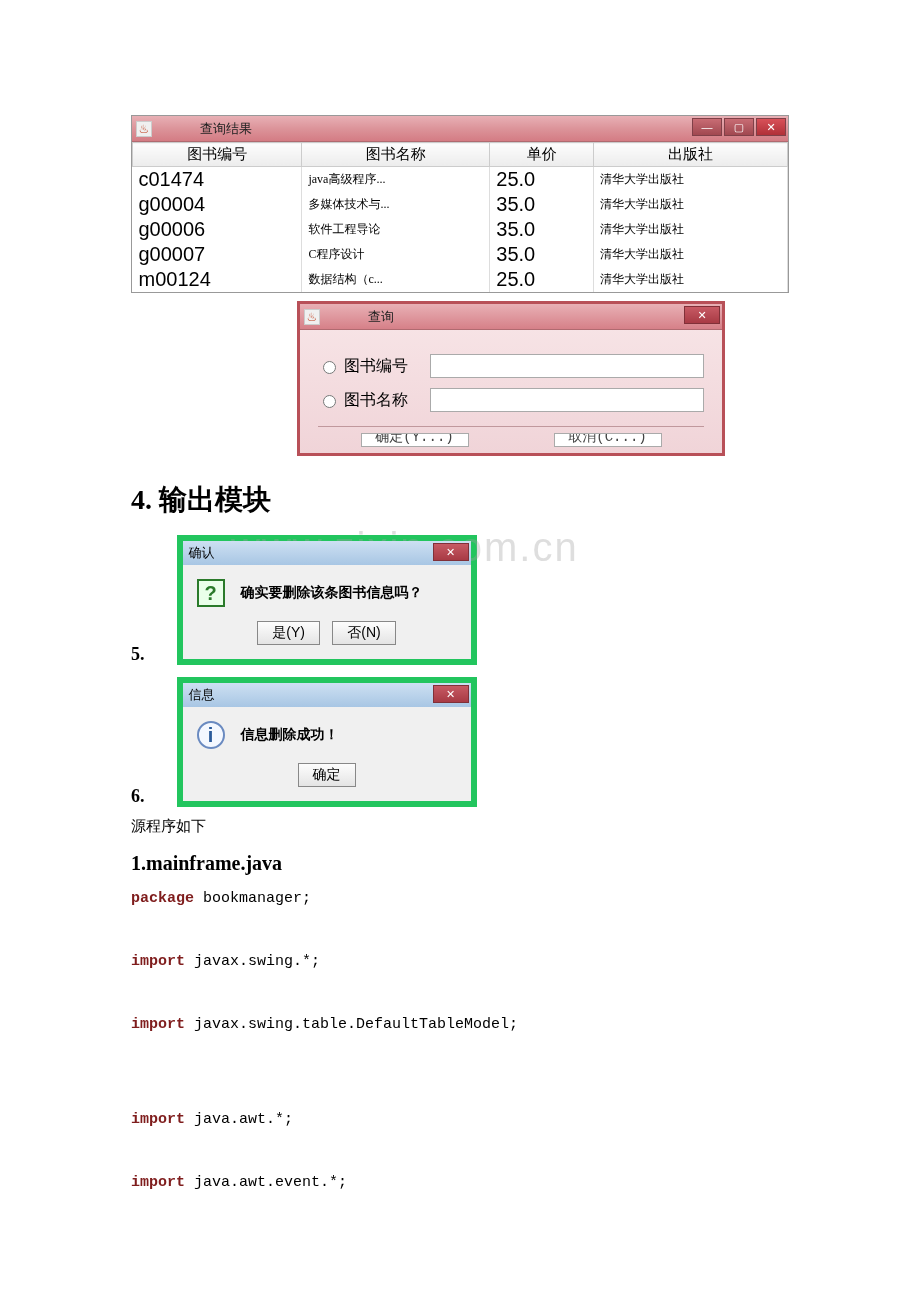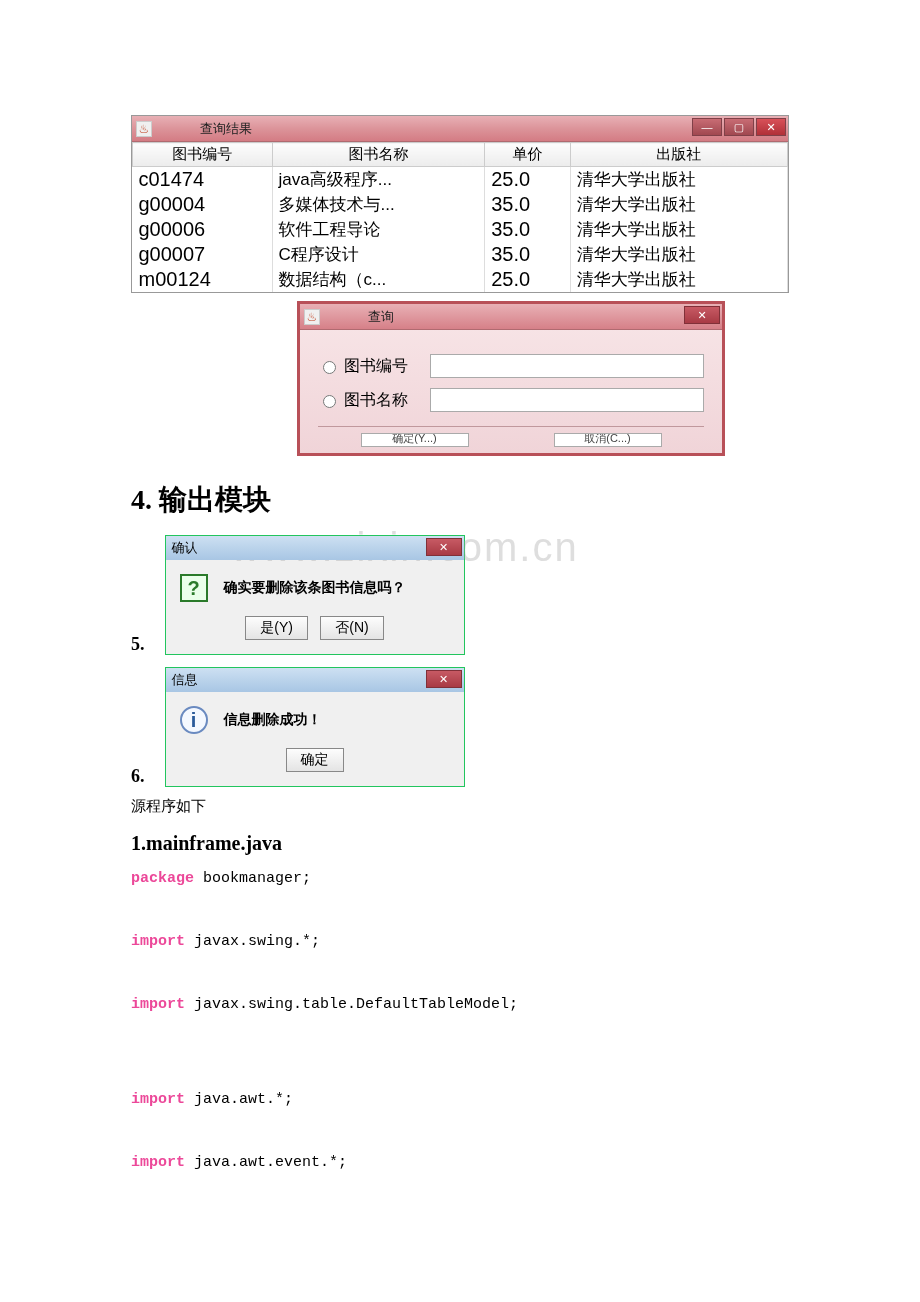--- a/index.html
+++ b/index.html
@@ -61,22 +61,22 @@
     background: linear-gradient(to bottom, #fdfdfd, #ececec);
     border: 1px solid #ccc;
     font-weight: normal;
     font-size: 15px;
     padding: 2px 4px;
     text-align: center;
   }
   .table td {
     border-right: 1px solid #ddd;
     padding: 1px 6px;
-    font-size: 17px;
-    font-family: Liberation Sans, sans-serif;
+    font-size: 12px;
+    font-family: Liberation Serif, serif;
   }
   .table td.num { font-family: Liberation Sans, sans-serif; font-size: 20px; }
   .dialog {
     width: 428px;
     margin-left: auto;
     margin-right: 64px;
     border: 3px solid #b85058;
     background: linear-gradient(to bottom, #f8e6e8, #f0d4d8);
   }
   .dialog .titlebar { background: linear-gradient(to bottom, #e8b0b5, #d68088); }
@@ -105,35 +105,36 @@
   .dialog-cut {
     border-top: 1px solid #c0989c;
     margin-top: 14px;
     padding-top: 6px;
     display: flex;
     justify-content: space-around;
   }
   .dialog-cut .partial-btn {
     width: 108px; height: 14px;
     background: #fff; border: 1px solid #aaa;
-    font-size: 11px;
+    font-size: 14px;
     display: flex; align-items: flex-end; justify-content: center;
     overflow: hidden;
     color: #444;
+    font-family: Liberation Mono, monospace;
   }
   h3.sec {
     font-family: "Times New Roman", SimSun, serif;
     font-weight: bold;
     font-size: 28px;
     margin: 25px 0 12px 0;
   }
   .msgbox {
     width: 300px;
-    border: 1px solid #22c55e;
-    margin-left: 12px;
+    border: 6px solid #22c55e;
+    margin-left: 24px;
     margin-top: 4px;
   }
   .msg-titlebar {
     height: 24px;
     background: linear-gradient(to bottom, #cde0f2, #a8c6e4);
     display: flex; align-items: center;
     padding: 0 6px;
     font-size: 13px;
     position: relative;
   }
@@ -172,21 +173,21 @@
     font-family: "Times New Roman", serif;
     font-size: 20px; font-weight: bold;
     margin: 16px 0 8px 0;
   }
   .code {
     font-family: Consolas, "Courier New", monospace;
     font-size: 15px;
     line-height: 2.1;
     white-space: pre;
   }
-  .kw { color: #ec4899; font-weight: bold; }
+  .kw { color: #7f1d1d; font-weight: bold; }
   .watermark {
     position: absolute;
     font-size: 40px;
     color: rgba(160,160,160,0.35);
     font-family: Arial, sans-serif;
     letter-spacing: 2px;
     pointer-events: none;
   }
 </style>
 </head>

